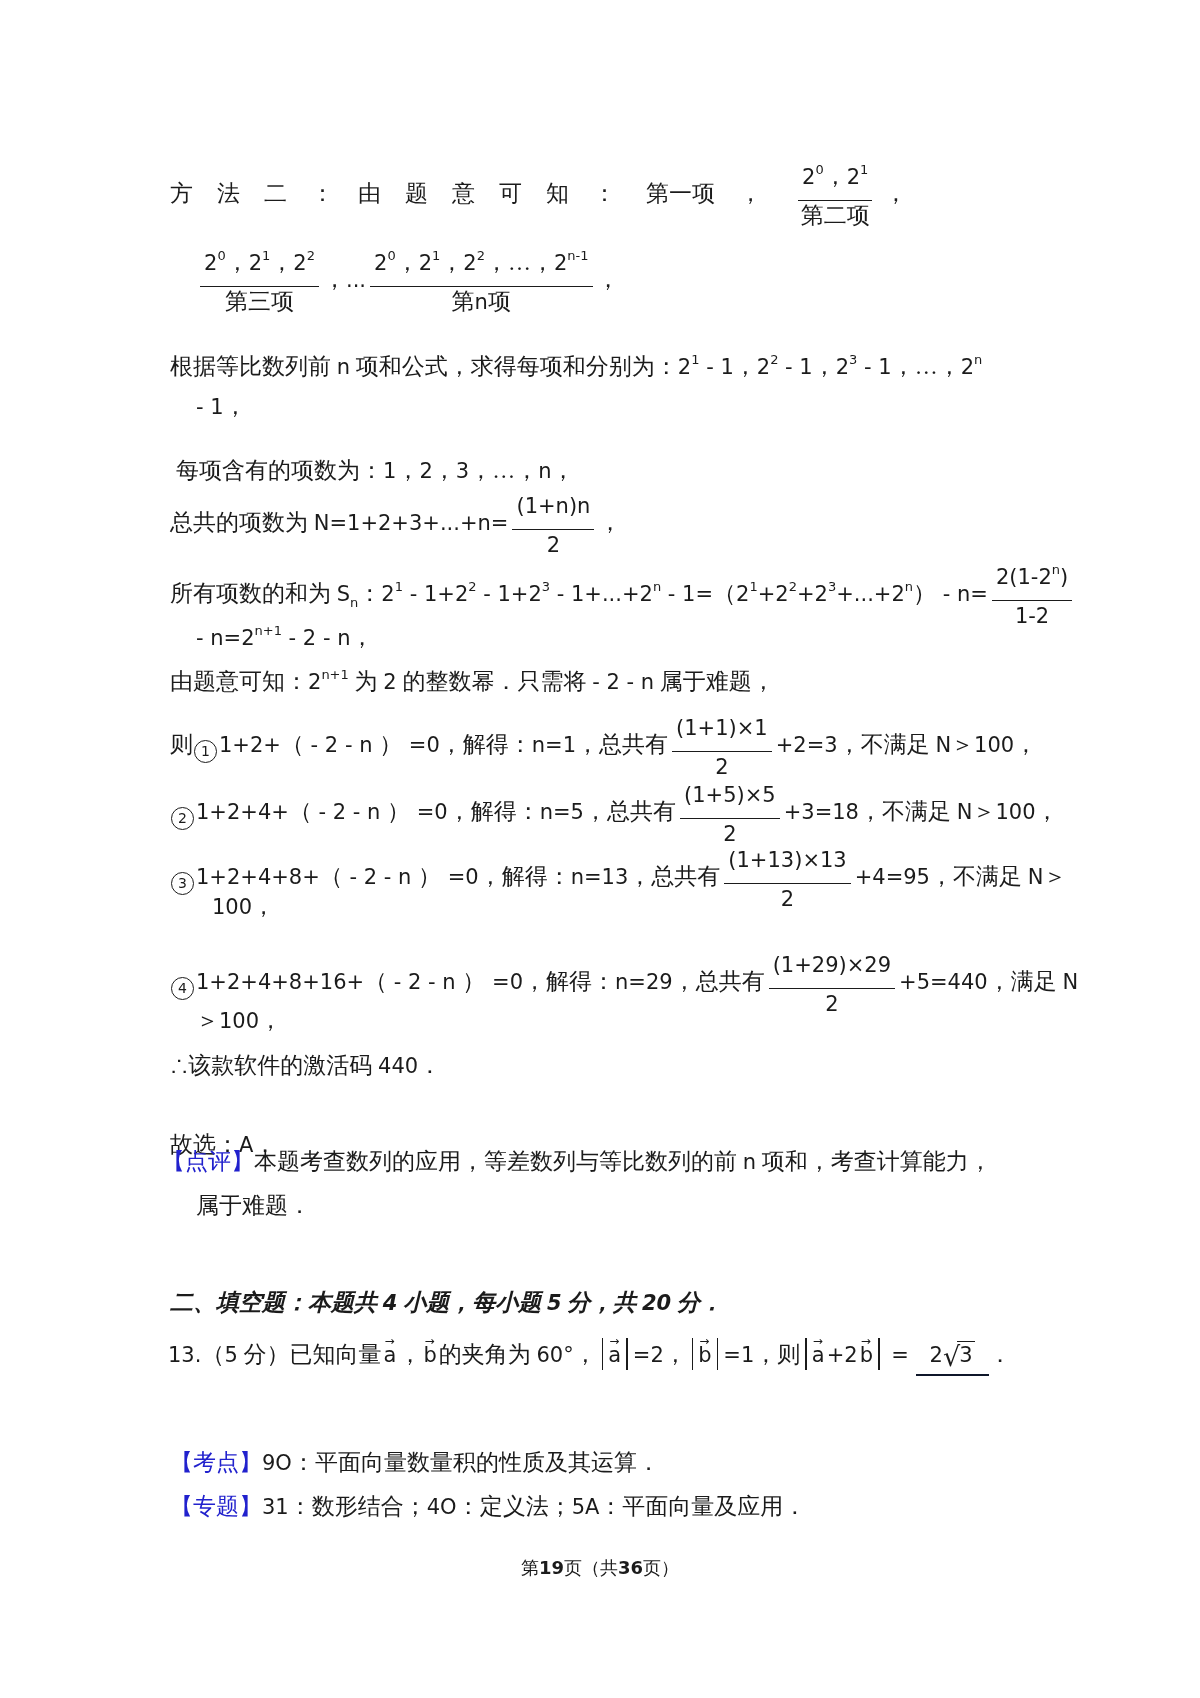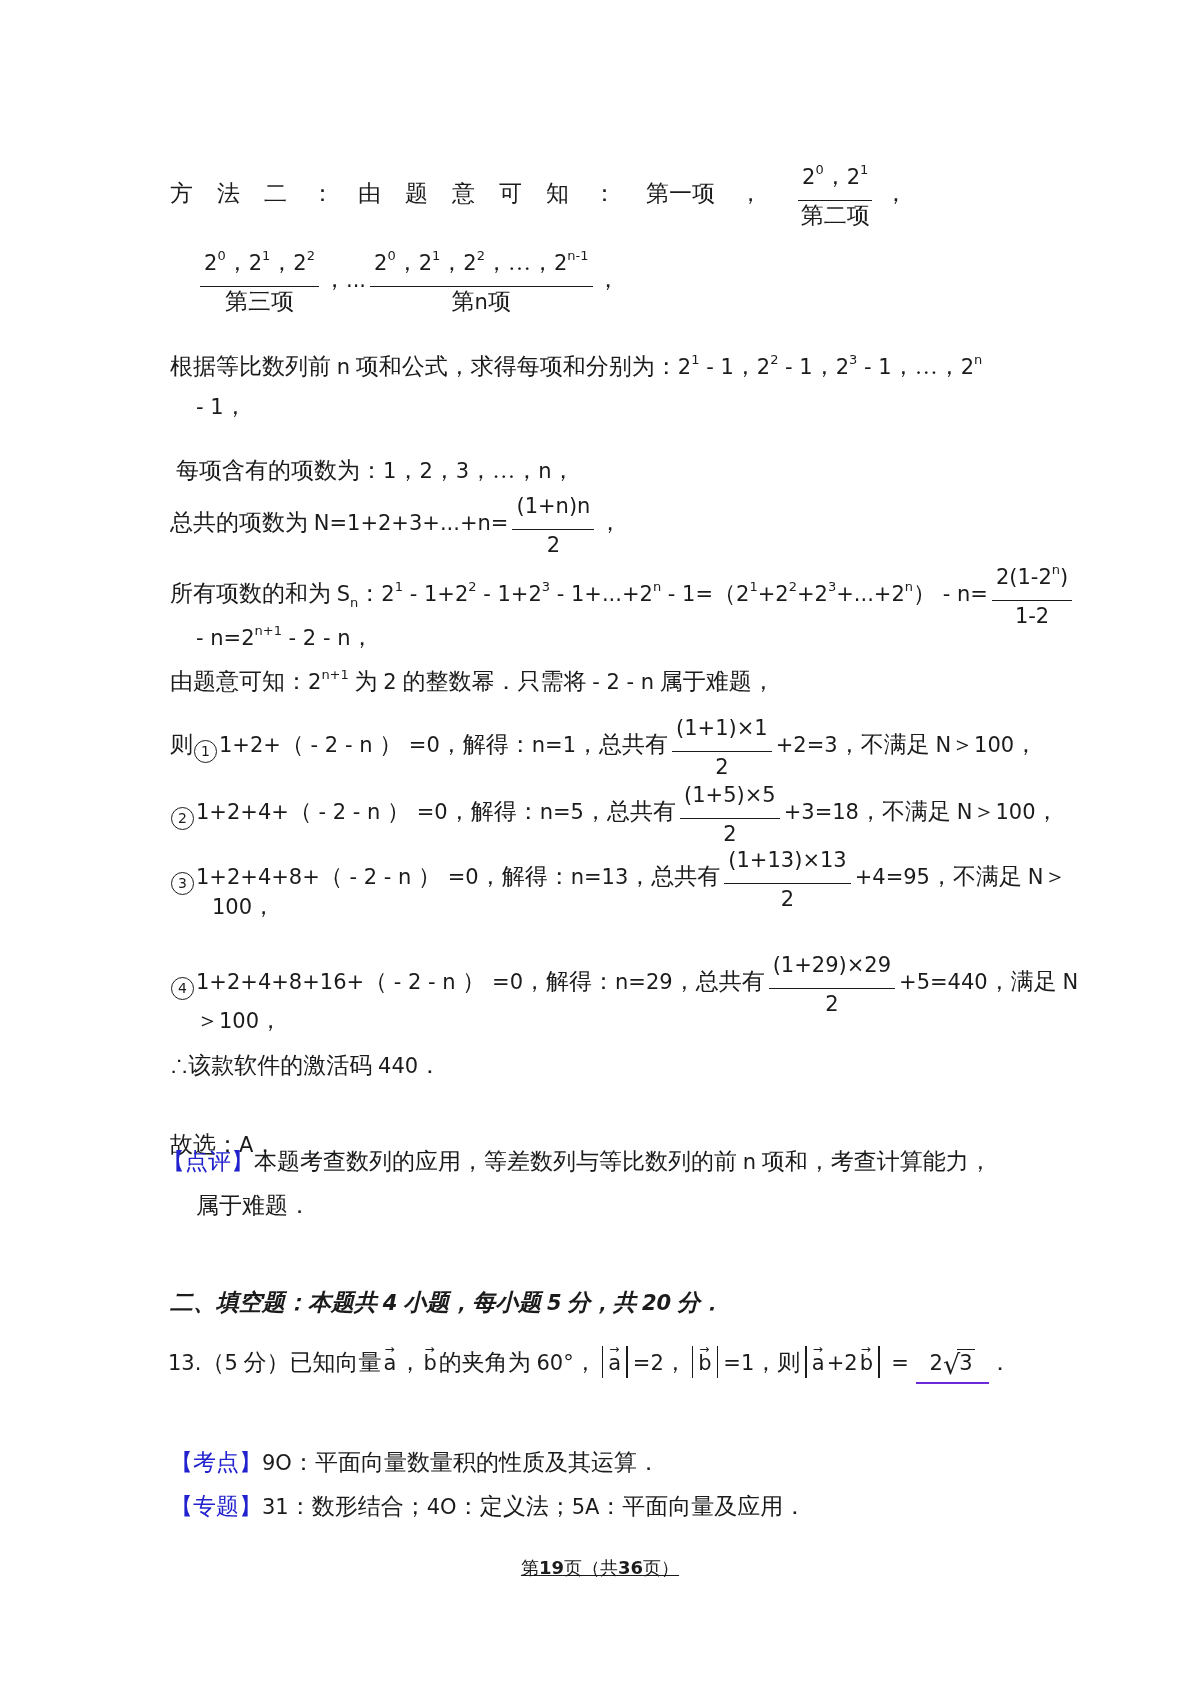--- a/index.html
+++ b/index.html
@@ -18,26 +18,26 @@
   .frac{display:inline-block;vertical-align:middle;text-align:center;margin:0 4px;line-height:1.25;}
   .frac .num{display:block;border-bottom:1.6px solid #1b1b1b;padding:2px 4px 8px;}
   .frac .den{display:block;padding-top:1px;}
   .circ{display:inline-flex;align-items:center;justify-content:center;width:21px;height:21px;
         border:1.5px solid #1b1b1b;border-radius:50%;font-size:14px;vertical-align:-4px;margin:0 2px 0 1px;
         font-family:"DejaVu Sans","Liberation Sans",sans-serif;}
   .vec{display:inline-block;position:relative;margin:0 2px;font-family:"DejaVu Sans","Liberation Sans",sans-serif;font-size:21px;}
   .vec-arrow{position:absolute;top:-14px;left:1px;font-size:12px;letter-spacing:-1px;}
   .abs{display:inline-block;margin:0 2px;}
   .bar{display:inline-block;width:1.6px;height:32px;background:#1b1b1b;vertical-align:-8px;margin:0 3px;}
-  .blank{display:inline-block;border-bottom:2px solid #6d28d9;padding:0 14px 2px;margin-top:8px;}
+  .blank{display:inline-block;border-bottom:2px solid #0f172a;padding:0 14px 2px;}
   .sqrt{display:inline-block;white-space:nowrap;}
   .rad{font-size:27px;line-height:1;vertical-align:-4px;margin-right:-3px;font-family:"DejaVu Sans",sans-serif;}
   .radicand{border-top:1.7px solid #1b1b1b;padding:1px 2px 0;}
   .center{left:0;width:100%;text-align:center;}
-  .footer{font-size:18px;text-decoration:underline;}
+  .footer{font-size:18px;}
 </style>
 </head>
 <body>
 
 <div id="page">
   <div id="doc">
       <div class="line" style="top: 160px; left: 170px;"><span class="zh spread">方法二：由题意可知：</span><span class="zh" style="margin-left: 6px;">第一项</span><span class="zh" style="margin-left: 24px;">，</span><span class="frac" style="margin-left: 36px;"><span class="num"><span class="m">2</span><span class="m sup">0</span><span class="zh">，</span><span class="m">2</span><span class="m sup">1</span></span><span class="den"><span class="zh">第二项</span></span></span><span class="zh" style="margin-left: 8px;">，</span></div>
       <div class="line" style="top: 246px; left: 196px;"><span class="frac"><span class="num"><span class="m">2</span><span class="m sup">0</span><span class="zh">，</span><span class="m">2</span><span class="m sup">1</span><span class="zh">，</span><span class="m">2</span><span class="m sup">2</span></span><span class="den"><span class="zh">第三项</span></span></span><span class="zh">，</span><span class="m">...</span><span class="frac"><span class="num"><span class="m">2</span><span class="m sup">0</span><span class="zh">，</span><span class="m">2</span><span class="m sup">1</span><span class="zh">，</span><span class="m">2</span><span class="m sup">2</span><span class="zh">，…，</span><span class="m">2</span><span class="m sup">n-1</span></span><span class="den"><span class="zh">第</span><span class="m">n</span><span class="zh">项</span></span></span><span class="zh">，</span></div>
       <div class="line" style="top: 343px; left: 170px;"><span class="zh">根据等比数列前 </span><span class="m">n</span><span class="zh"> 项和公式，求得每项和分别为：</span><span class="m">2</span><span class="m sup">1</span><span class="m"> - 1</span><span class="zh">，</span><span class="m">2</span><span class="m sup">2</span><span class="m"> - 1</span><span class="zh">，</span><span class="m">2</span><span class="m sup">3</span><span class="m"> - 1</span><span class="zh">，…，</span><span class="m">2</span><span class="m sup">n</span></div>
       <div class="line" style="top: 390px; left: 196px;"><span class="m">- 1</span><span class="zh">，</span></div>

